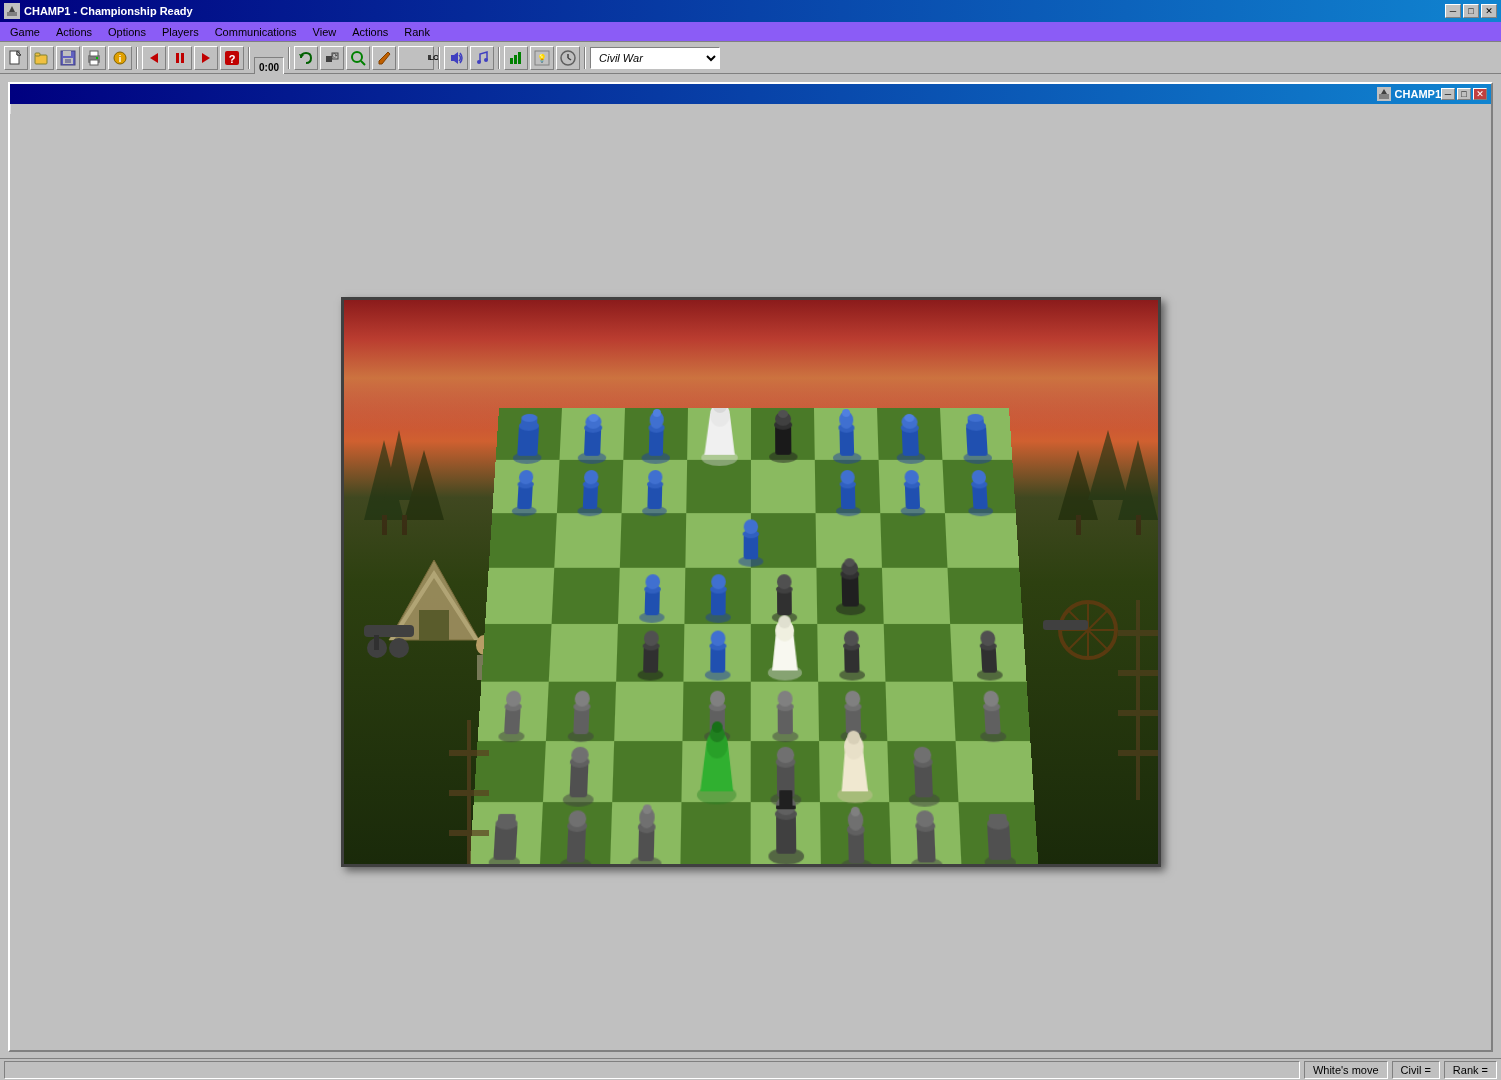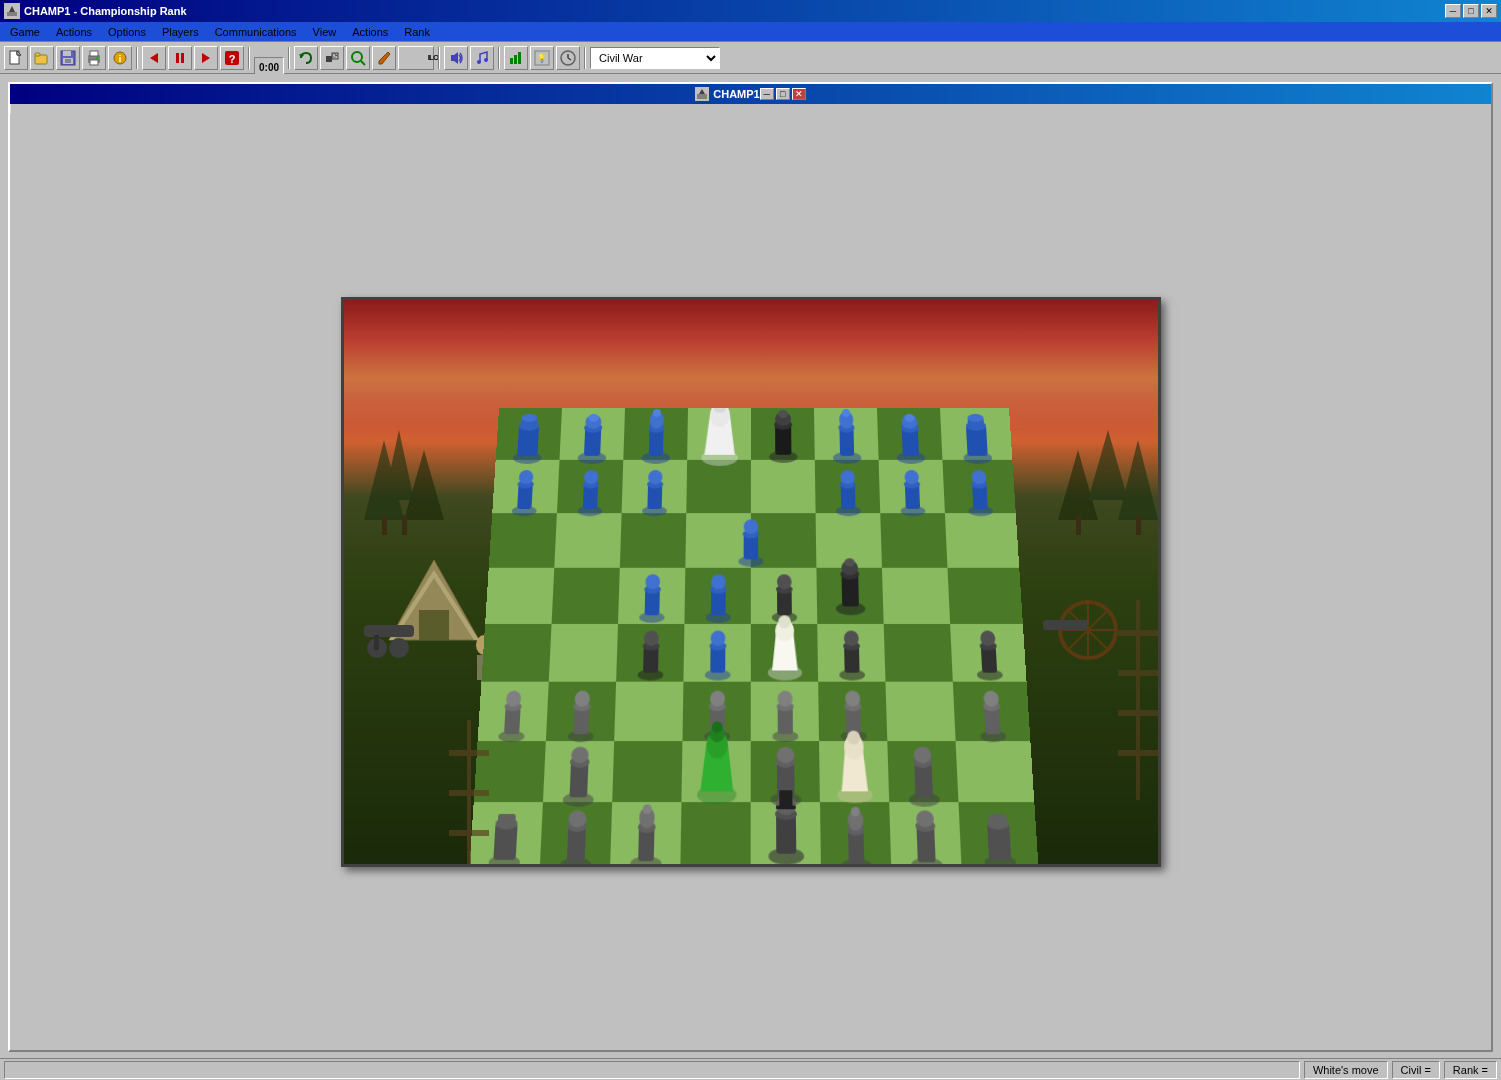--- a/index.html
+++ b/index.html
@@ -57,21 +57,21 @@
       font-size: 9px;
       color: black;
       cursor: pointer;
     }
     .title-btn.close {
       color: black;
     }
 
     
     .menu-bar {
-      background: #1d4ed8;
+      background: #8b5cf6;
       height: 20px;
       display: flex;
       align-items: center;
       padding: 0 2px;
       border-bottom: 1px solid #808080;
     }
     .menu-item {
       padding: 2px 8px;
       font-size: 11px;
       cursor: pointer;
@@ -114,20 +114,21 @@
       gap: 2px;
     }
     .theme-select {
       height: 22px;
       background: white;
       border: 1px solid;
       border-color: #808080 #ffffff #ffffff #808080;
       font-size: 11px;
       padding: 0 4px;
       width: 130px;
+      font-style: italic;
     }
 
     
     .main-area {
       background: #c0c0c0;
       flex: 1;
       position: relative;
     }
 
     
@@ -141,21 +142,21 @@
       border: 2px solid;
       border-color: #ffffff #808080 #808080 #ffffff;
       box-shadow: inset 1px 1px 0 #dfdfdf;
     }
     .inner-title-bar {
       background: linear-gradient(to right, #000080, #1084d0);
       color: white;
       height: 20px;
       display: flex;
       align-items: center;
-      justify-content: center;
+      justify-content: flex-end;
       padding: 0 4px;
     }
     .inner-title-left {
       display: flex;
       align-items: center;
       gap: 4px;
     }
     .inner-title-icon {
       width: 14px;
       height: 14px;
@@ -259,21 +260,21 @@
 <div style="display:flex; flex-direction:column; height:1080px; width:1501px;">
 
   <div class="title-bar">
     <div class="title-bar-left">
       <div class="title-bar-icon">
         <svg width="14" height="14" viewBox="0 0 14 14">
           <rect x="2" y="8" width="10" height="4" fill="#808080"></rect>
           <polygon points="7,2 4,8 10,8" fill="#404040"></polygon>
         </svg>
       </div>
-      <span class="title-bar-text">CHAMP1 - Championship Rank</span>
+      <span class="title-bar-text">CHAMP1 - Championship Ready</span>
     </div>
     <div class="title-bar-buttons">
       <div class="title-btn">─</div>
       <div class="title-btn">□</div>
       <div class="title-btn close">✕</div>
     </div>
   </div>
 
   <div class="menu-bar">
     <span class="menu-item">Game</span>

